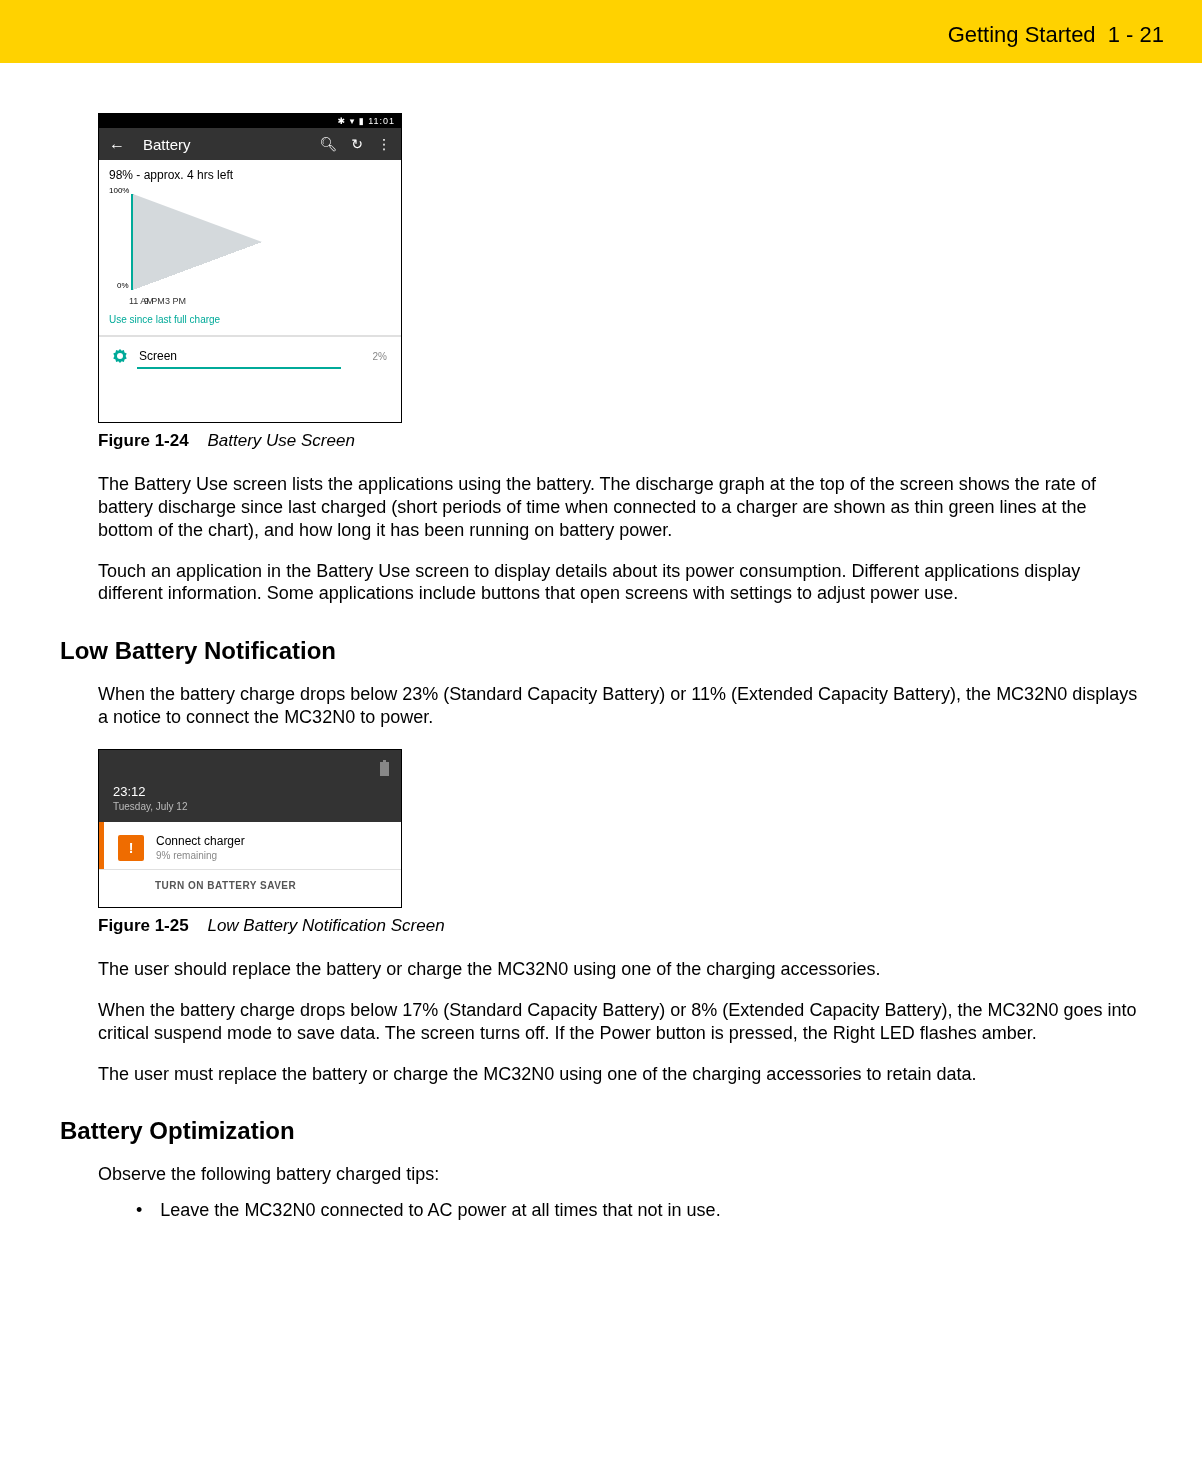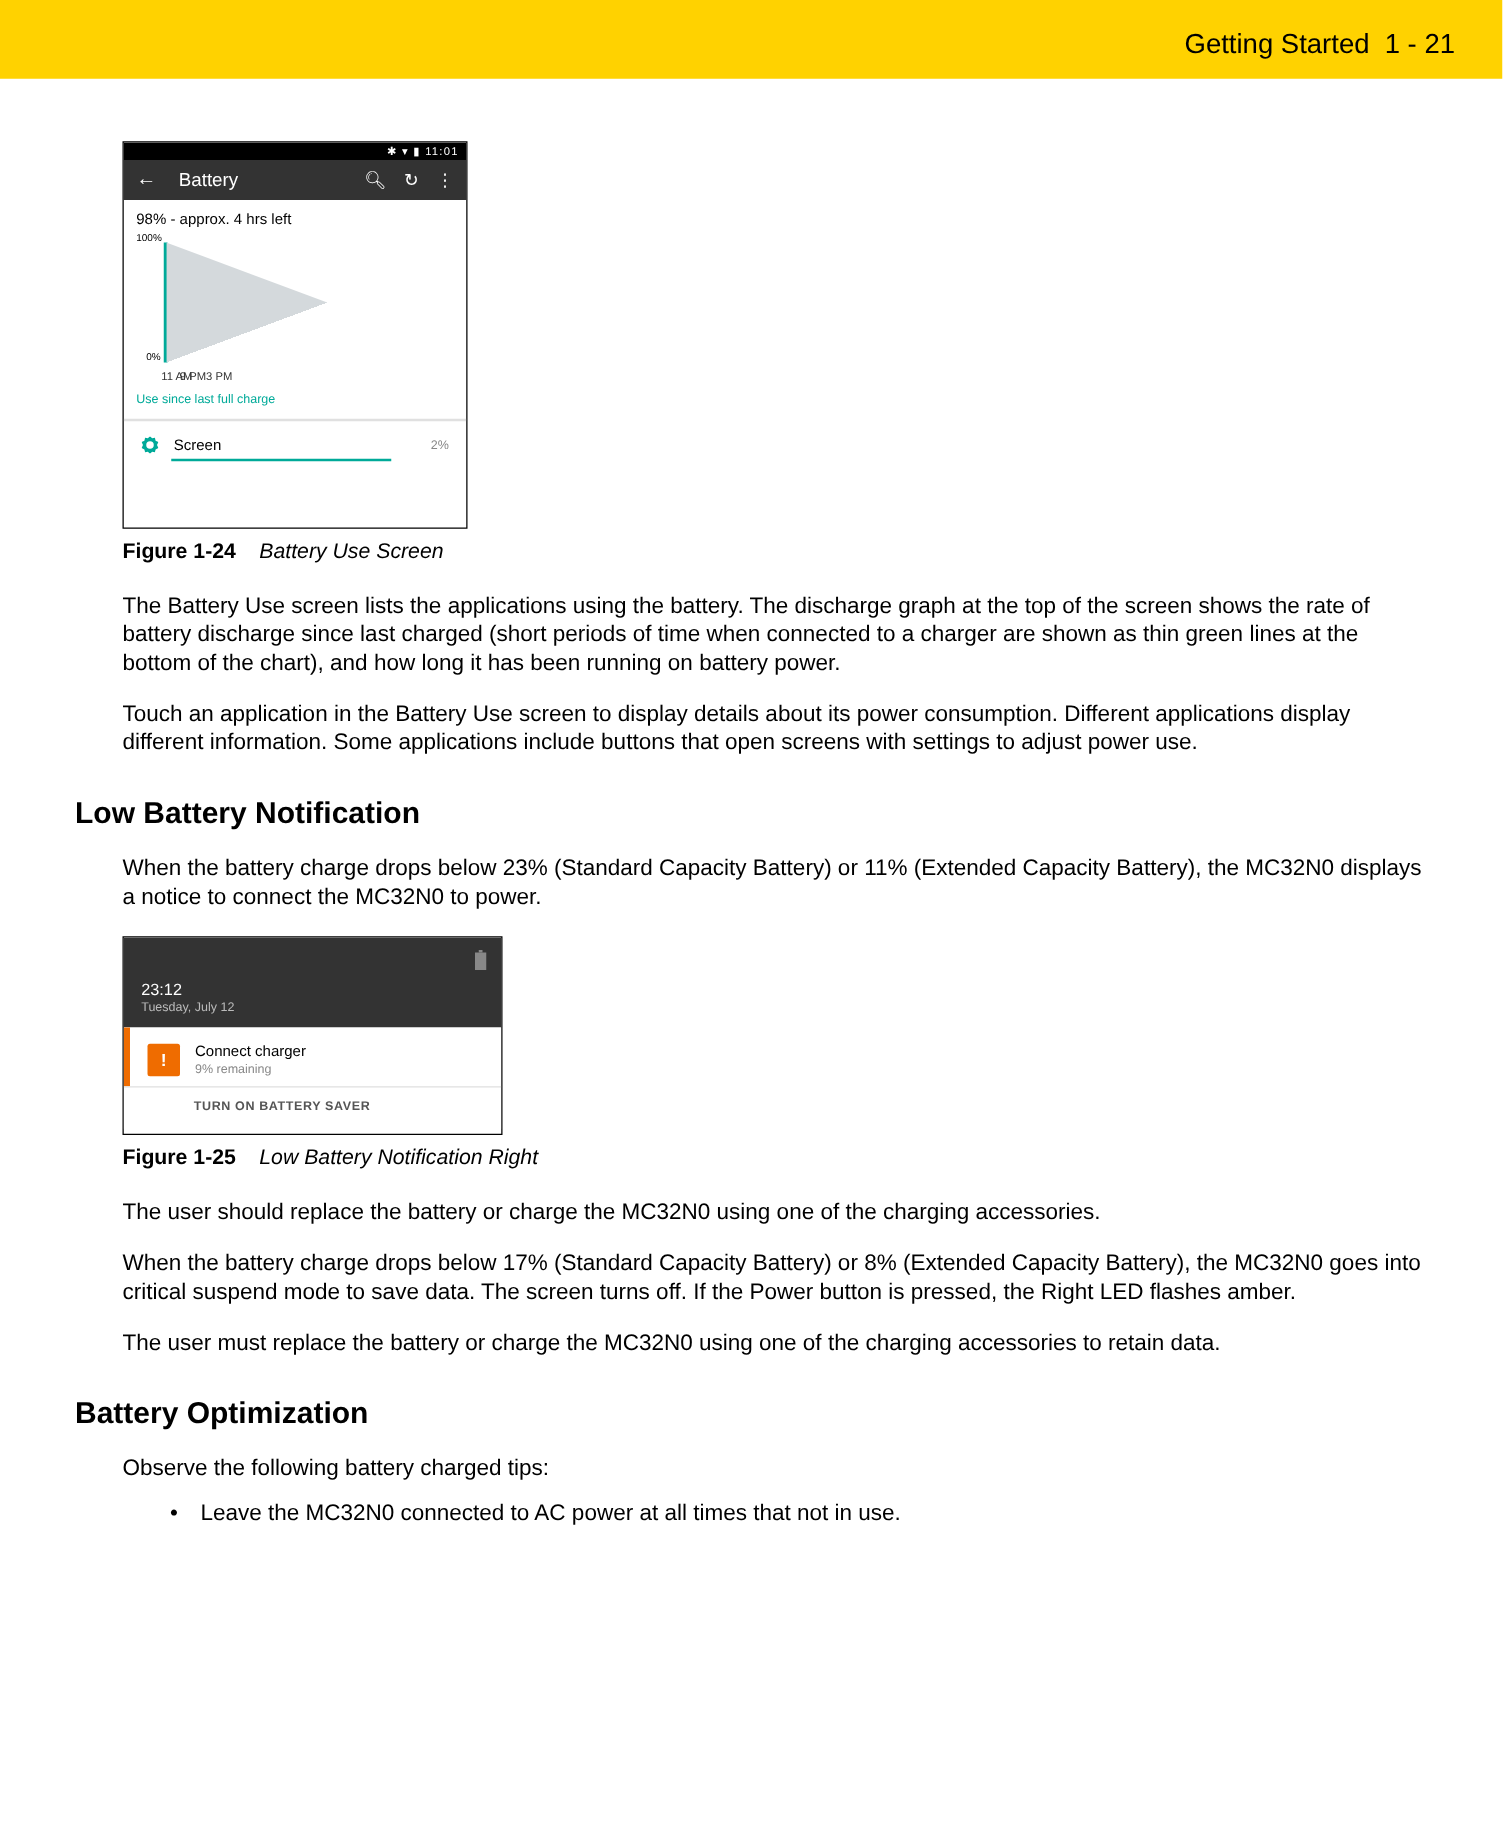--- a/index.html
+++ b/index.html
@@ -2,21 +2,21 @@
 <html><head>
 <meta charset="utf-8">
 <style>
   * { box-sizing: border-box; margin: 0; padding: 0; }
   body { width: 1202px; font-family: Arial, Helvetica, sans-serif; color: #000; background: #fff; }
   .header-bar { background: #ffd200; height: 63px; position: relative; }
   .header-text { position: absolute; right: 38px; top: 22px; font-size: 22px; }
   .page-num { margin-left: 6px; text-align: center; }
   .content { padding: 0 60px 0 60px; }
   .indent-1 { padding-left: 38px; }
-  .screenshot-1 { margin-top: 50px; width: 276px; height: 310px; border: 1.5px solid #000; background: #fff; position: relative; overflow: hidden; }
+  .screenshot-1 { margin-top: 50px; width: 304px; height: 310px; border: 1.5px solid #000; background: #fff; position: relative; overflow: hidden; }
   .ss1-statusbar { height: 14px; background: #000; color: #fff; font-size: 9px; text-align: right; padding-right: 6px; line-height: 14px; letter-spacing: 1px; }
   .ss1-appbar { height: 32px; background: #333; color: #fff; display: flex; align-items: center; padding: 0 10px; font-size: 14px; }
   .ss1-back { font-size: 16px; margin-right: 18px; }
   .ss1-title { flex: 1; font-size: 15px; }
   .ss1-icon { margin-left: 14px; font-size: 14px; }
   .ss1-summary { padding: 8px 10px 4px 10px; font-size: 12px; }
   .ss1-chart { position: relative; height: 122px; margin: 0 10px; }
   .ss1-100 { position:absolute; top:0; left:0; font-size: 8px; }
   .ss1-0   { position:absolute; bottom:18px; left:8px; font-size: 8px; }
   .ss1-axis-x { position:absolute; bottom:2px; left:20px; right:0; display:flex; justify-content:flex-start; font-size:9px; color:#333; }
@@ -132,21 +132,21 @@
             <div class="ss2-t1">Connect charger</div>
             <div class="ss2-t2">9% remaining</div>
           </div>
         </div>
         <div class="ss2-row2">TURN ON BATTERY SAVER</div>
       </div>
     </div>
 
     <div class="fig-caption">
       <b>Figure 1-25</b>
-      <i>Low Battery Notification Right</i>
+      <i>Low Battery Notification Screen</i>
     </div>
 
     <p class="para">The user should replace the battery or charge the MC32N0 using one of the charging accessories.</p>
     <p class="para2">When the battery charge drops below 17% (Standard Capacity Battery) or 8% (Extended Capacity Battery), the MC32N0 goes into critical suspend mode to save data. The screen turns off. If the Power button is pressed, the Right LED flashes amber.</p>
     <p class="para2">The user must replace the battery or charge the MC32N0 using one of the charging accessories to retain data.</p>
   </div>
 
   <h3>Battery Optimization</h3>
 
   <div class="indent-1">

